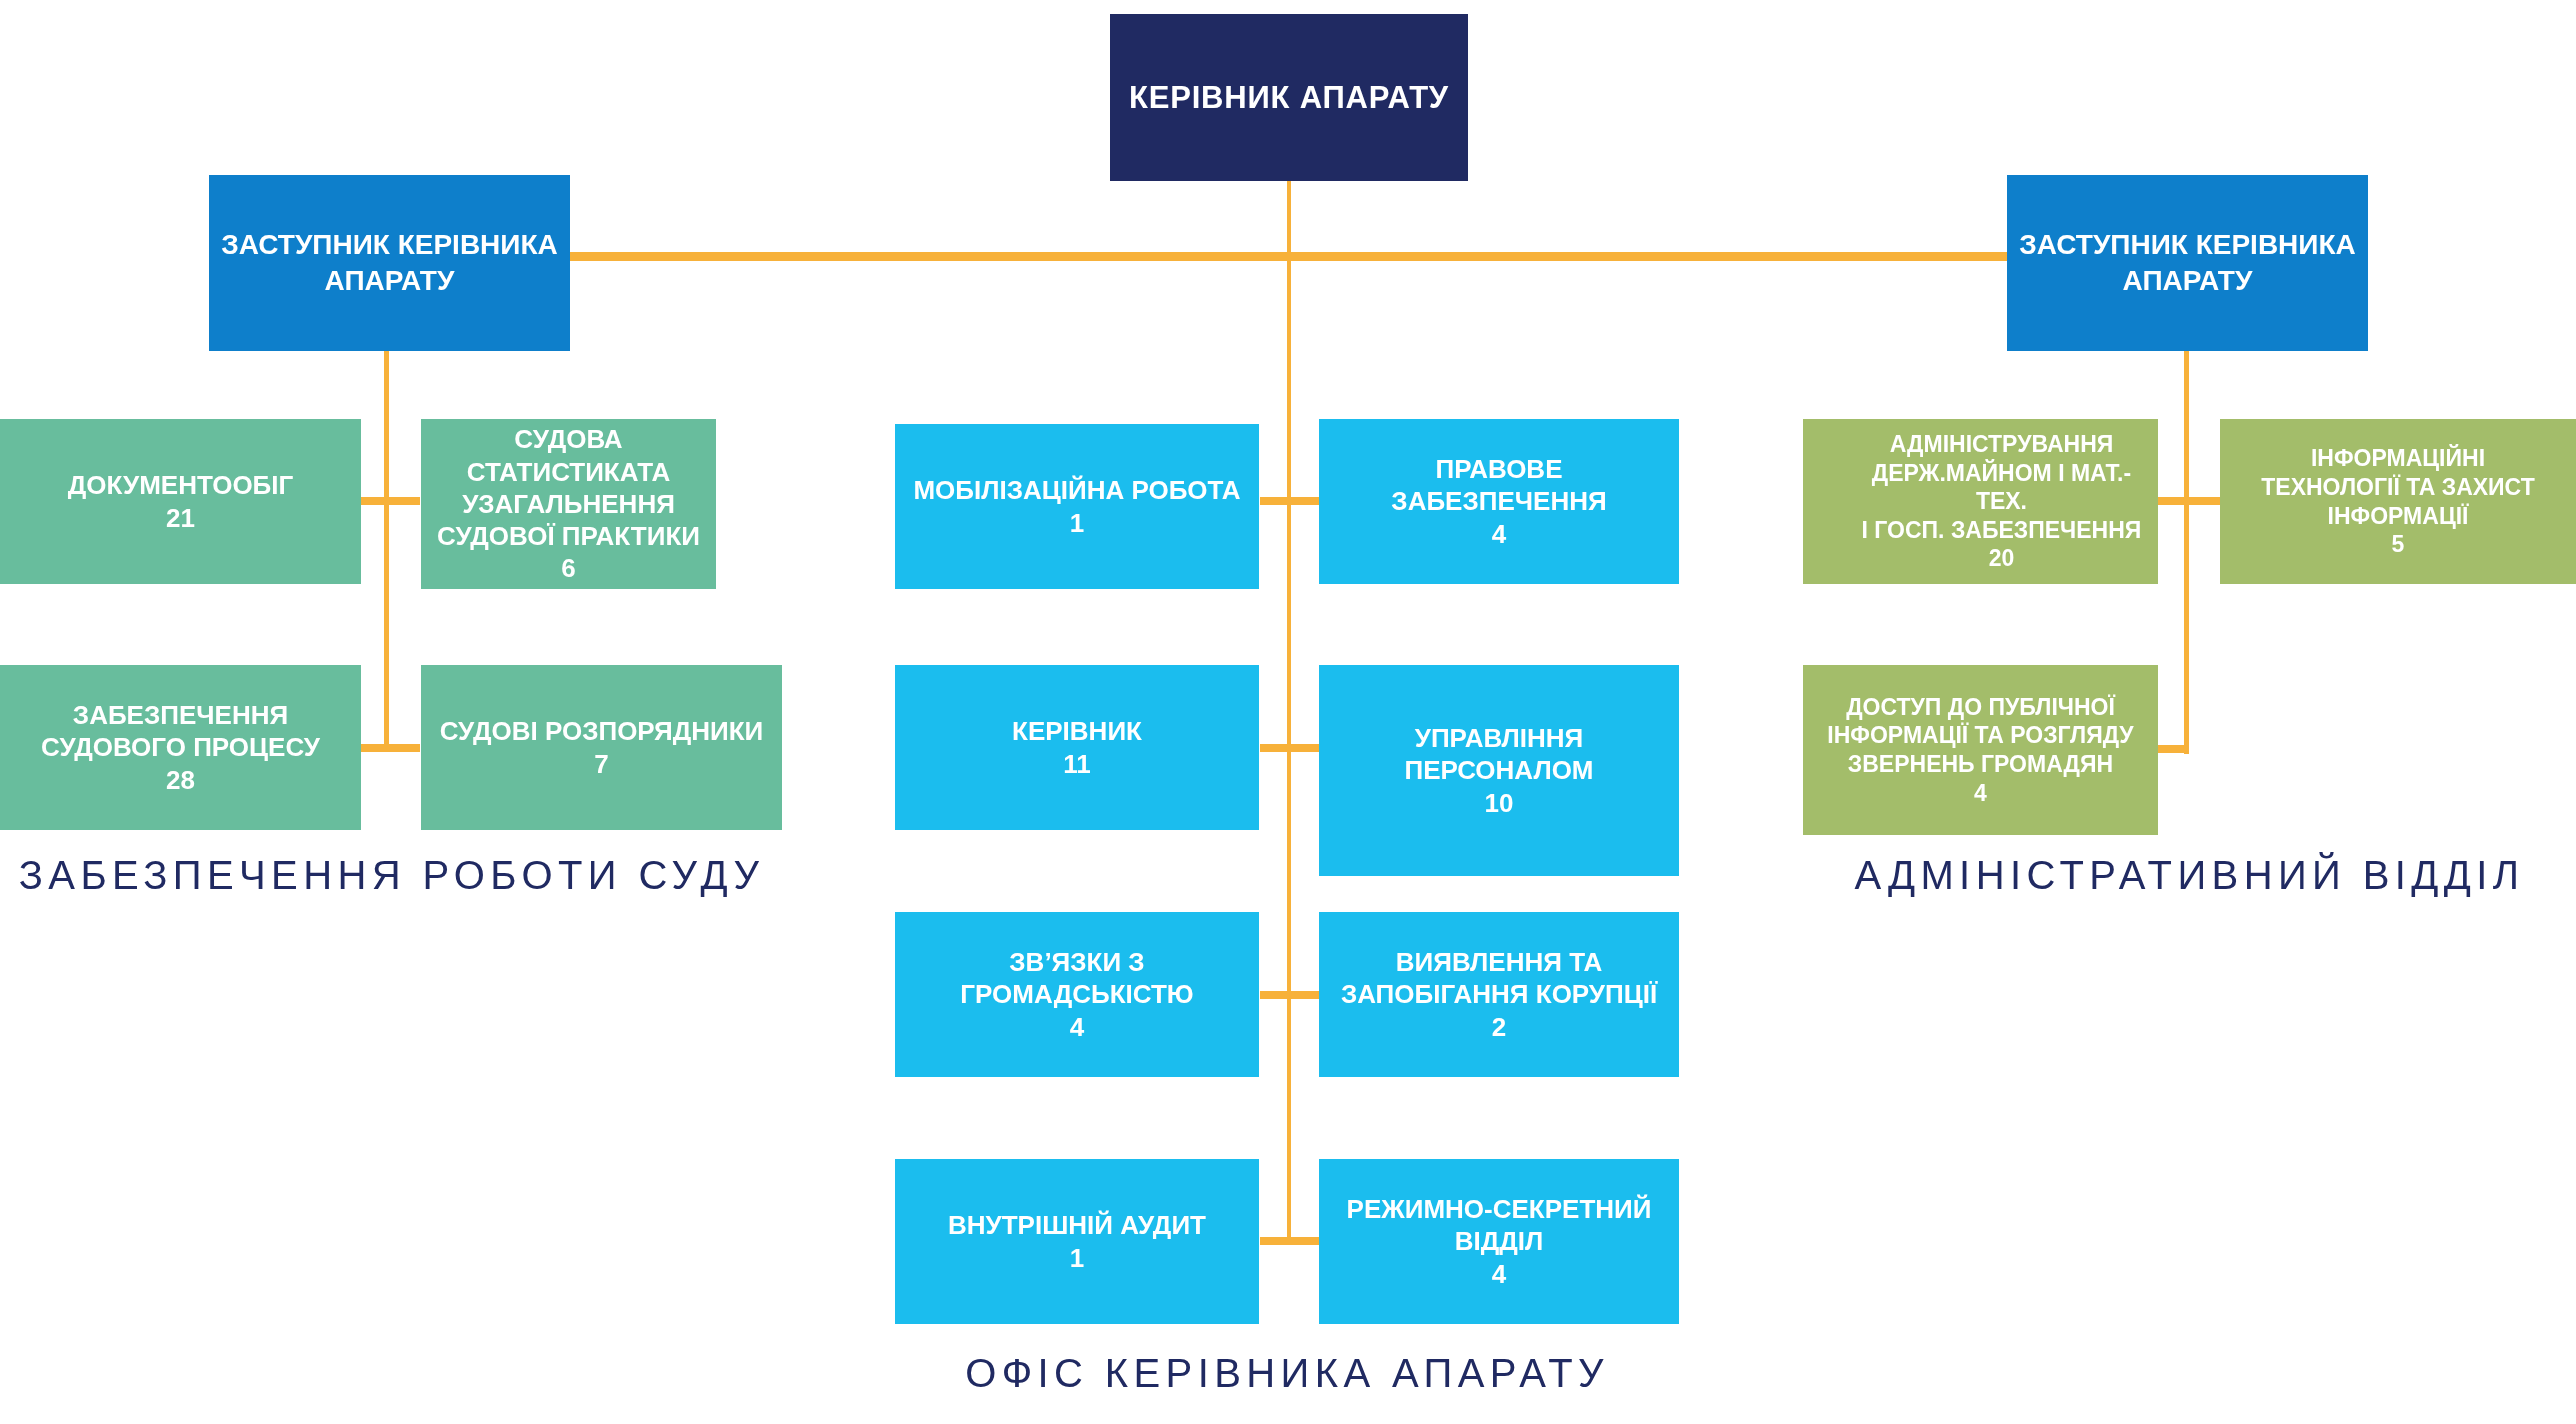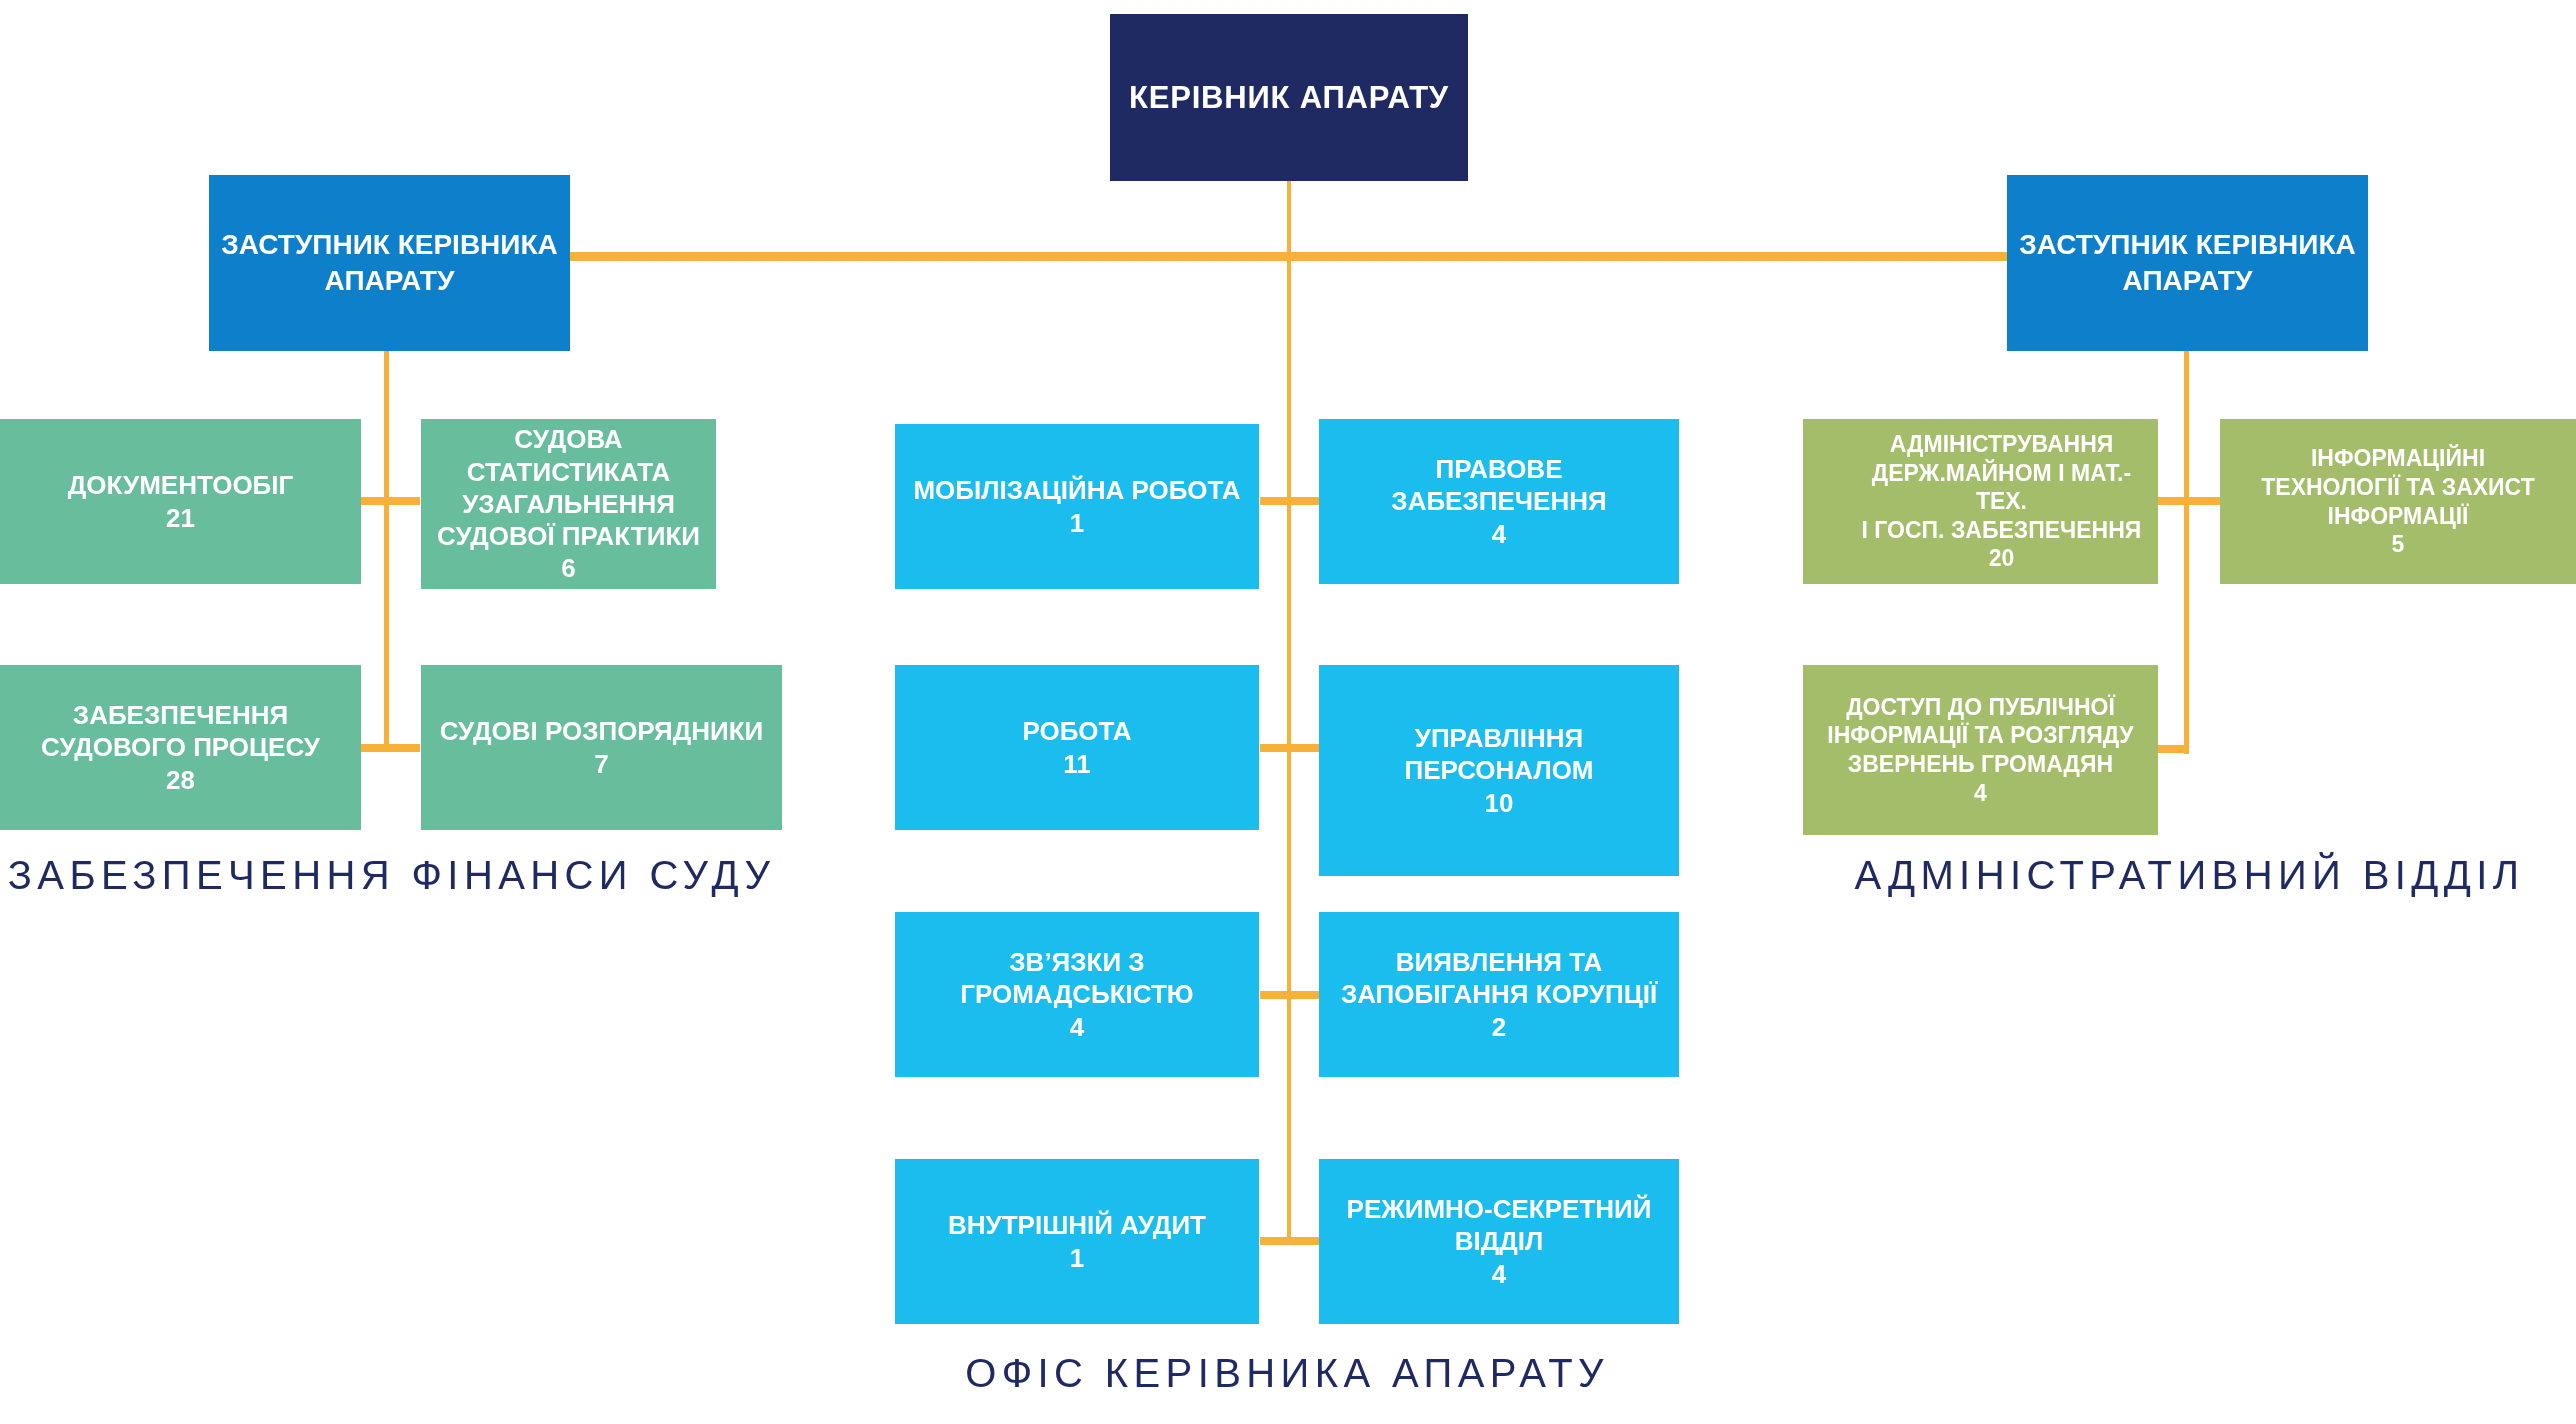--- a/index.html
+++ b/index.html
@@ -69,33 +69,33 @@
   </div>
   <div class="node unit g-left" style="left:0px;top:665px;width:361px;height:165px;">
     <div class="t">ЗАБЕЗПЕЧЕННЯ
 СУДОВОГО ПРОЦЕСУ</div>
     <div class="c">28</div>
   </div>
   <div class="node unit g-left" style="left:421px;top:665px;width:361px;height:165px;">
     <div class="t">СУДОВІ РОЗПОРЯДНИКИ</div>
     <div class="c">7</div>
   </div>
-  <div class="group-label" style="left:0px;width:783px;top:853px;">ЗАБЕЗПЕЧЕННЯ ФІНАНСИ СУДУ</div>
+  <div class="group-label" style="left:0px;width:783px;top:853px;">ЗАБЕЗПЕЧЕННЯ РОБОТИ СУДУ</div>
 
   <div class="node unit g-mid" style="left:895px;top:424px;width:364px;height:165px;">
     <div class="t">МОБІЛІЗАЦІЙНА РОБОТА</div>
     <div class="c">1</div>
   </div>
   <div class="node unit g-mid" style="left:1319px;top:419px;width:360px;height:165px;">
     <div class="t">ПРАВОВЕ
 ЗАБЕЗПЕЧЕННЯ</div>
     <div class="c">4</div>
   </div>
   <div class="node unit g-mid" style="left:895px;top:665px;width:364px;height:165px;">
-    <div class="t">РОБОТА</div>
+    <div class="t">КЕРІВНИК</div>
     <div class="c">11</div>
   </div>
   <div class="node unit g-mid" style="left:1319px;top:665px;width:360px;height:211px;">
     <div class="t">УПРАВЛІННЯ
 ПЕРСОНАЛОМ</div>
     <div class="c">10</div>
   </div>
   <div class="node unit g-mid" style="left:895px;top:912px;width:364px;height:165px;">
     <div class="t">ЗВ’ЯЗКИ З
 ГРОМАДСЬКІСТЮ</div>

